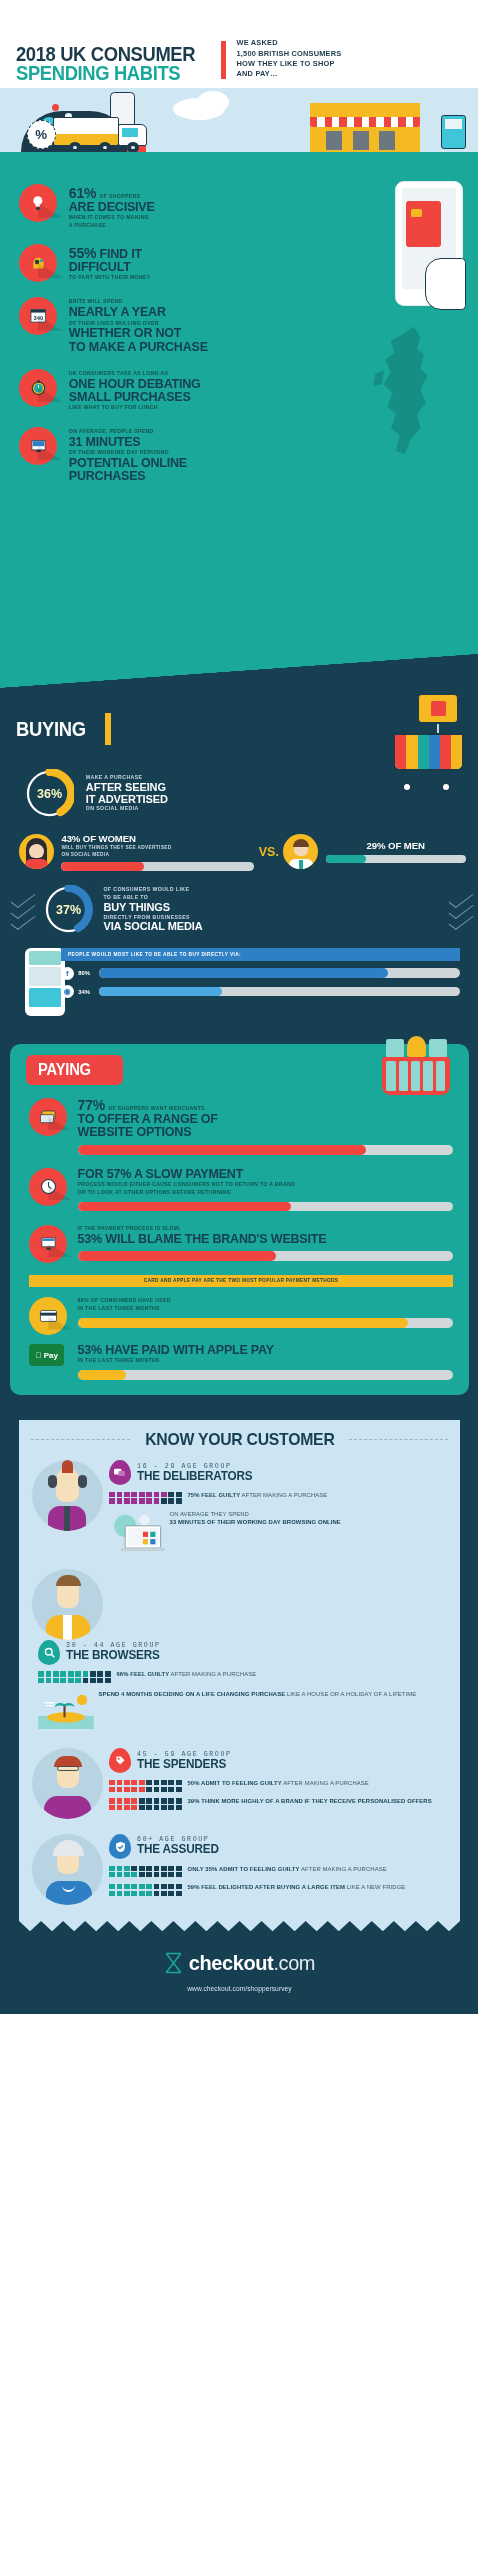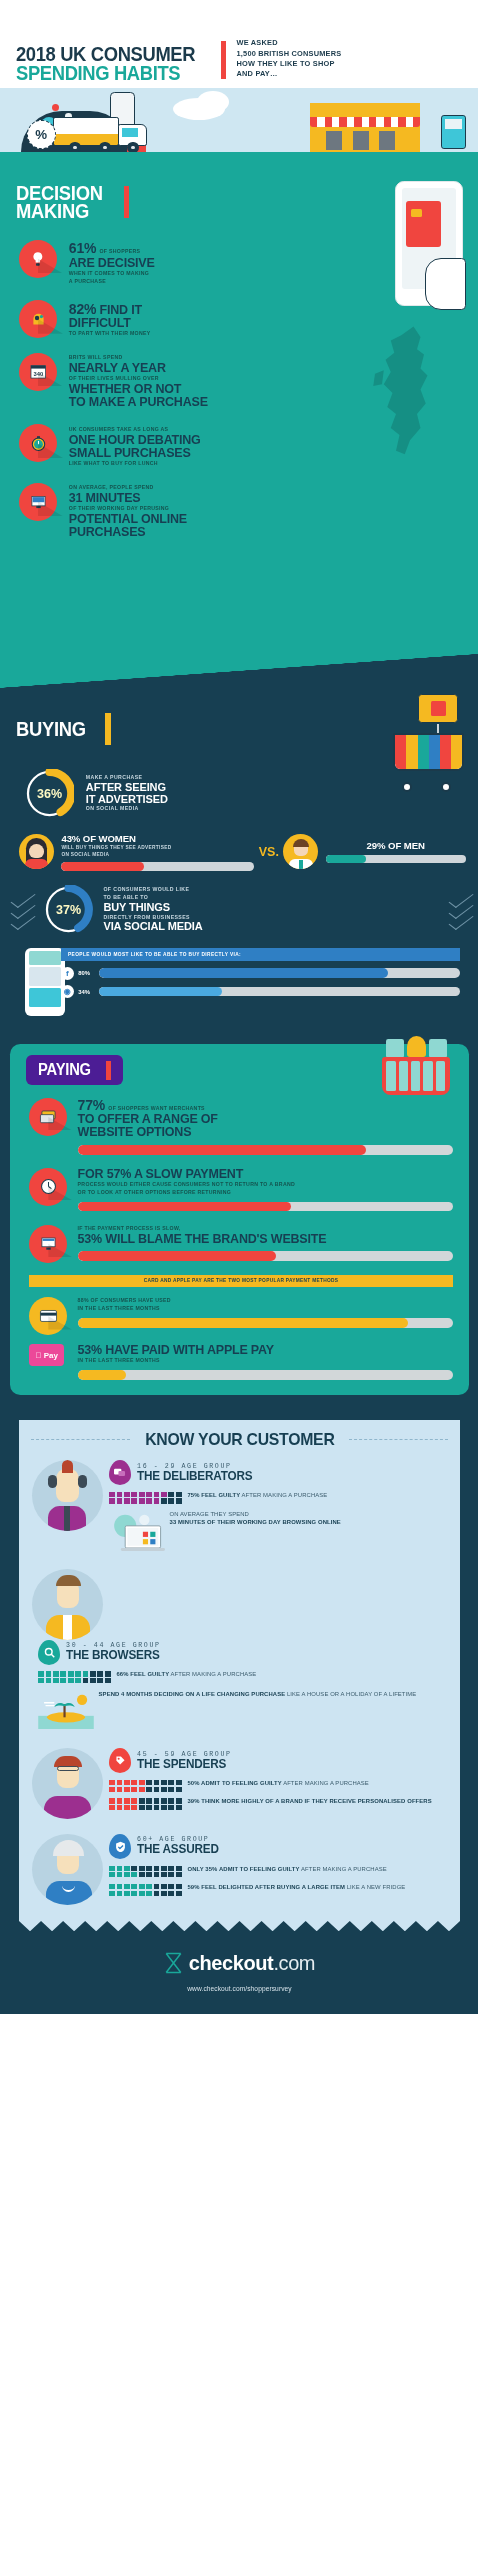--- a/index.html
+++ b/index.html
@@ -129,21 +129,21 @@
      padding:4.4px 7.4px; text-transform:uppercase; position:relative; }
   .smbar { display:flex; align-items:center; margin-top:5.2px; }
   .smico { width:13.3px; height:13.3px; border-radius:50%; background:#fff; color:#2f7fc4;
      display:flex; align-items:center; justify-content:center; font-size:8px; font-weight:bold; flex:0 0 13.3px; }
   .smpct { font-size:5.9px; font-weight:bold; color:#fff; margin:0 4.4px; width:16px; }
   .smtrack { flex:1; height:9.6px; background:#cfd6da; border-radius:5.2px; overflow:hidden; }
   .smtrack i { display:block; height:100%; border-radius:5.2px; }
 
   
   .sec-paying { background:#19a89a; border-radius:10.3px; margin:0 10.3px; position:relative; padding:11.8px 0 14.7px 0; }
-  .pay-pill { display:inline-flex; align-items:center; background:#4c1d95; border-radius:5.9px; padding:5.2px 11.8px; margin-left:16px; }
+  .pay-pill { display:inline-flex; align-items:center; background:#ef4444; border-radius:5.9px; padding:5.2px 11.8px; margin-left:16px; }
   .pay-pill .t { font-size:16px; font-weight:bold; color:#fff; letter-spacing:-0.2px;
      font-family:"Liberation Sans Narrow","Liberation Sans",sans-serif; transform:scaleX(0.92); transform-origin:left; }
   .pay-pill .bar { width:5.2px; height:19px; background:#f0453f; margin-left:10.3px; }
   .basket2 { position:absolute; right:19px; top:-4.4px; width:68px; height:56px; }
   .basket2 .b { position:absolute; bottom:0; width:68px; height:38px; background:#f0453f;
      border-radius:2.9px 2.9px 8.8px 8.8px; display:flex; gap:2.9px; padding:3.7px 4.4px; }
   .basket2 .b span { flex:1; background:#8fd8d2; border-radius:1.5px; }
   .basket2 .i1 { position:absolute; left:4.4px; top:0; width:17.7px; height:19px; background:#8fd8d2; border-radius:2.2px; }
   .basket2 .i2 { position:absolute; left:25px; top:-2.9px; width:19px; height:20.6px; background:#f5b921; border-radius:50% 50% 2.9px 2.9px; }
   .basket2 .i3 { position:absolute; right:2.9px; top:0; width:17.7px; height:19px; background:#8fd8d2; border-radius:2.2px; }
@@ -153,21 +153,21 @@
      display:flex; align-items:center; justify-content:center; font-size:14.7px; position:relative; }
   .pay-ico::after { content:""; position:absolute; left:19px; top:19px; width:23.6px; height:13.3px;
      background:rgba(0,0,0,0.10); clip-path:polygon(0 0,100% 100%,0 100%); }
   .pay-txt { margin-left:10.3px; flex:1; }
   .ptrack { height:9.6px; background:#d2d7d9; border-radius:5.2px; margin-top:5.2px; overflow:hidden; }
   .ptrack i { display:block; height:100%; background:#f0453f; border-radius:5.2px; }
 
   .yellow-band { background:#f5b921; color:#173f52; font-size:4.8px; font-weight:bold;
      letter-spacing:0.3px; text-transform:uppercase; padding:3.7px 8.8px; margin:11.8px 16px 0 19px; text-align:center; }
 
-  .applepay { width:35px; height:22px; background:#ec4899; border-radius:3.7px; color:#fff;
+  .applepay { width:35px; height:22px; background:#15803d; border-radius:3.7px; color:#fff;
      display:flex; align-items:center; justify-content:center; font-size:8px; font-weight:bold; }
 
   
   .sec-kyc-wrap { background:#173f52; padding:17.7px 0 0 0; position:relative; }
   .kyc { background:#cde4f2; margin:0 19px; padding:10.3px 0 16px 0; position:relative; }
   .kyc-head { display:flex; align-items:center; justify-content:center; gap:7.4px; padding:0 11.8px; }
   .kyc-head .dash { flex:1; border-top:1.5px dashed #8fb6cc; height:0; }
   .kyc-head .t { font-size:17px; font-weight:bold; color:#173f52; letter-spacing:-0.3px;
      font-family:"Liberation Sans Narrow","Liberation Sans",sans-serif; transform:scaleX(0.93); }
   .seg { display:flex; padding:10.3px 13.3px 0 13.3px; }
@@ -265,27 +265,20 @@
       <div class="hand"></div>
     </div>
 
     <svg class="uk-map" viewBox="0 0 100 160">
       <path d="M54 4 L62 16 L58 30 L66 36 L62 52 L70 60 L62 76 L68 92 L58 104 L62 120 L50 134
                L44 150 L34 146 L38 128 L28 120 L34 104 L24 96 L30 80 L20 70 L28 56 L22 42 L32 34
                L28 20 L40 14 Z" fill="#12776f"></path>
       <path d="M10 58 L20 54 L18 70 L8 72 Z" fill="#12776f"></path>
     </svg>
 
-    <div class="sec-title">
-      <div class="t">
-        <div>DECISION</div>
-        <div>MAKING</div>
-      </div>
-      <div class="bar r"></div>
-    </div>
 
     <div class="stat-row">
       <div class="stat-ico">
         <svg width="17.7" height="17.7" viewBox="0 0 24 24">
             <path d="M12 3a6 6 0 0 0-3 11.2V17h6v-2.8A6 6 0 0 0 12 3z" fill="#fff"></path>
             <rect x="9.5" y="18" width="5" height="3.5" rx="1" fill="#1b3a4b"></rect>
           </svg>
       </div>
       <div class="stat-txt">
         <div class="big"><span class="pct">61%</span>
@@ -298,21 +291,21 @@
 
     <div class="stat-row">
       <div class="stat-ico">
         <svg width="19" height="19" viewBox="0 0 26 26">
             <path d="M6 20V12a7 7 0 0 1 14 0v8z" fill="#f5b921"></path>
             <circle cx="11" cy="11" r="3" fill="#1b3a4b"></circle>
             <circle cx="17" cy="9" r="2.2" fill="#19a89a"></circle>
           </svg>
       </div>
       <div class="stat-txt">
-        <div class="big"><span class="pct">82%</span>
+        <div class="big"><span class="pct">55%</span>
           <span>FIND IT</span></div>
         <div class="big">DIFFICULT</div>
         <div class="sub">TO PART WITH THEIR MONEY</div>
       </div>
     </div>
 
     <div class="stat-row">
       <div class="stat-ico">
         <svg width="20.6" height="19" viewBox="0 0 28 26" style="font-size:22px">
             <rect x="4" y="5" width="20" height="17" fill="#fff" stroke="#1b3a4b"></rect>

